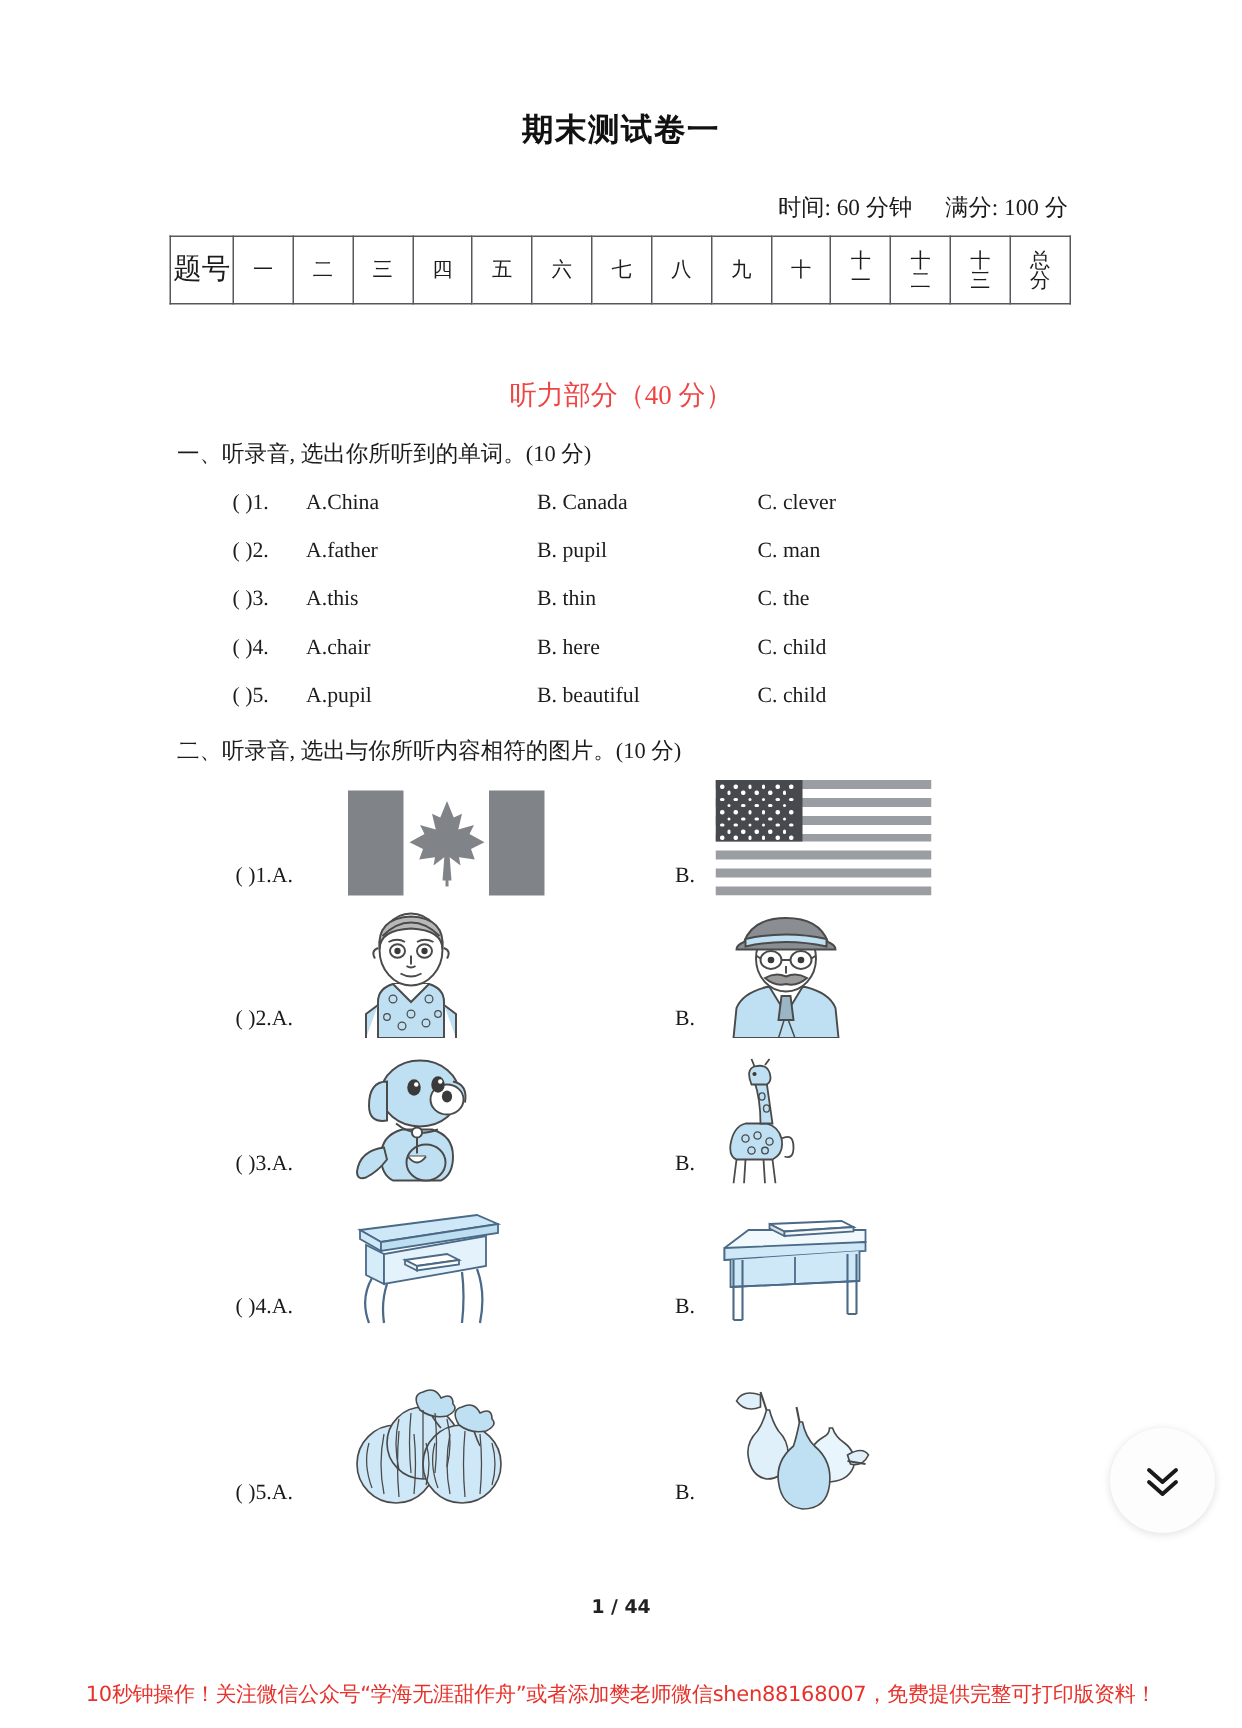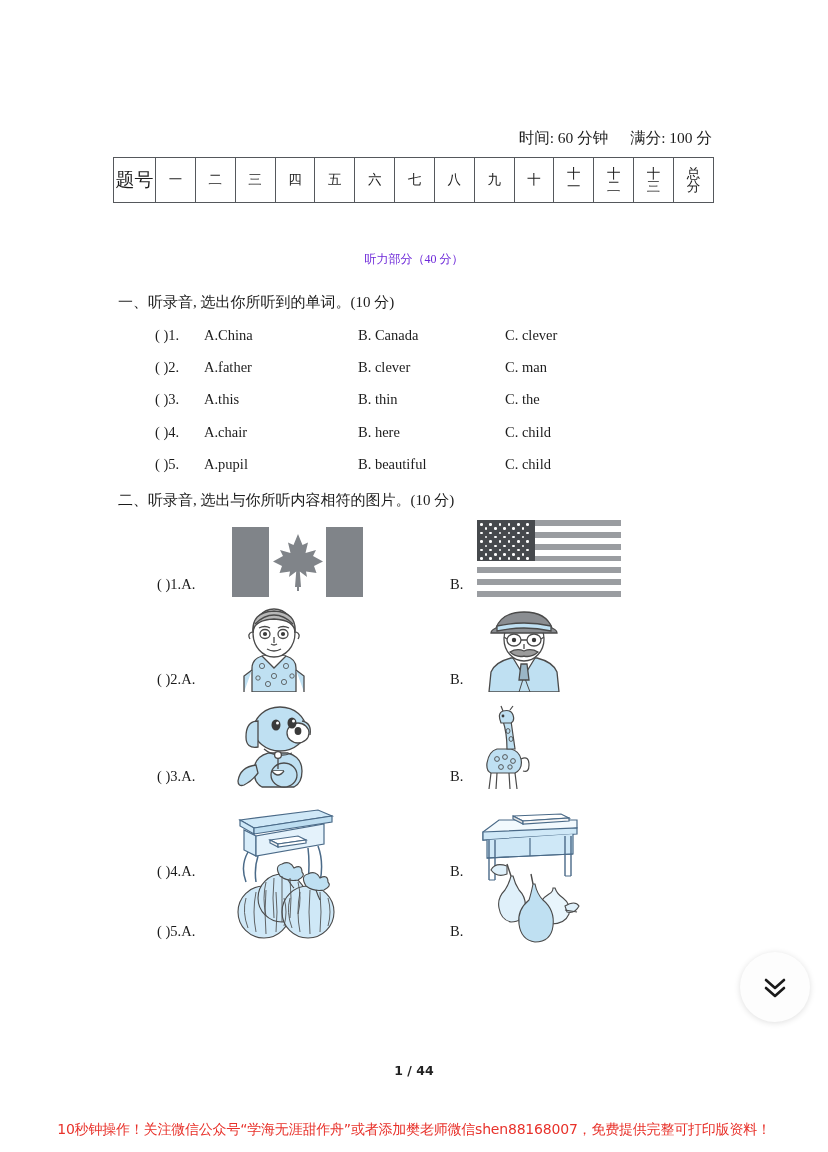--- a/index.html
+++ b/index.html
@@ -36,21 +36,21 @@
   }
   .score-table tr.head td{height:44px;}
   .score-table tr.body td{height:42px;}
   .score-table td.lbl{width:41px;line-height:1.05;font-size:19px;}
   .score-table td.two{line-height:1.0;font-size:13.5px;}
   .vert{display:block;}
 
   
   .part-title{
     position:absolute;left:0;width:828px;text-align:center;
-    font-size:12px;color:#6d28d9;
+    font-size:18px;color:#ef4444;
   }
   .q-head{
     position:absolute;font-size:15px;color:#1c1c1c;white-space:nowrap;
   }
 
   
   .wrow{position:absolute;font-size:14.5px;color:#1c1c1c;height:20px;}
   .wrow .paren{position:absolute;left:0;top:0;white-space:nowrap;}
   .wrow .optA{position:absolute;left:49px;top:0;white-space:nowrap;}
   .wrow .optB{position:absolute;left:203px;top:0;white-space:nowrap;}
@@ -89,20 +89,21 @@
     background:#fdfdfd;box-shadow:0 1px 6px rgba(0,0,0,0.13);
     display:flex;align-items:center;justify-content:center;
   }
   .cartoon{display:block;}
 </style>
 </head>
 <body>
 
 <div class="page">
 
+  <div class="doc-title">期末测试卷一</div>
 
   <div class="meta-line">
     <span>时间: 60 分钟</span><span class="gap"></span><span>满分: 100 分</span>
   </div>
 
   <table class="score-table">
     <tbody>
         <tr class="head">
       <td class="lbl">
         <span class="vert" style="letter-spacing:0;">题号</span>
@@ -173,21 +174,21 @@
 
   <div class="wrow" style="left:155px;top:327px;">
     <span class="paren">(        )1.</span>
     <span class="optA">A.China</span>
     <span class="optB">B. Canada</span>
     <span class="optC">C. clever</span>
   </div>
   <div class="wrow" style="left:155px;top:359px;">
     <span class="paren">(        )2.</span>
     <span class="optA">A.father</span>
-    <span class="optB">B. clever</span>
+    <span class="optB">B. pupil</span>
     <span class="optC">C. man</span>
   </div>
   <div class="wrow" style="left:155px;top:391px;">
     <span class="paren">(        )3.</span>
     <span class="optA">A.this</span>
     <span class="optB">B. thin</span>
     <span class="optC">C. the</span>
   </div>
   <div class="wrow" style="left:155px;top:424px;">
     <span class="paren">(        )4.</span>
@@ -414,21 +415,21 @@
           <path d="M10 34 L10 52 L96 48 L96 28" fill="#cfe8f7"></path>
           <path d="M10 52 L96 48" fill="none"></path>
           <path d="M53 32 L53 50" fill="none"></path>
           <path d="M12 34 L12 74 M18 34 L18 74 M88 30 L88 70 M94 30 L94 70" fill="none" stroke-width="1.4"></path>
           <path d="M12 74 L18 74 M88 70 L94 70" fill="none"></path>
         </g>
       </svg>
     </div>
   </div>
 
-  <div class="prow" style="top:850px;height:90px;">
+  <div class="prow" style="top:914px;height:90px;">
     <span class="pa"><span>(        )5.</span><span>A.</span></span>
     <span class="pb">B.</span>
     <div class="picA">
       <svg class="cartoon" width="106" height="90" viewBox="0 0 106 90">
         <g stroke="#4a4a4a" stroke-width="1.1" fill="#cfe8f7">
           <circle cx="32" cy="58" r="26"></circle>
           <circle cx="50" cy="44" r="24"></circle>
           <circle cx="76" cy="58" r="26"></circle>
           <path d="M48 22 Q42 12 50 10 Q58 6 62 14 Q70 10 70 18 Q74 22 66 26 Q56 28 48 22 Z" fill="#bfe0f2"></path>
           <path d="M74 32 Q68 22 76 20 Q84 16 88 24 Q96 20 96 28 Q100 32 92 36 Q82 38 74 32 Z" fill="#bfe0f2"></path>

